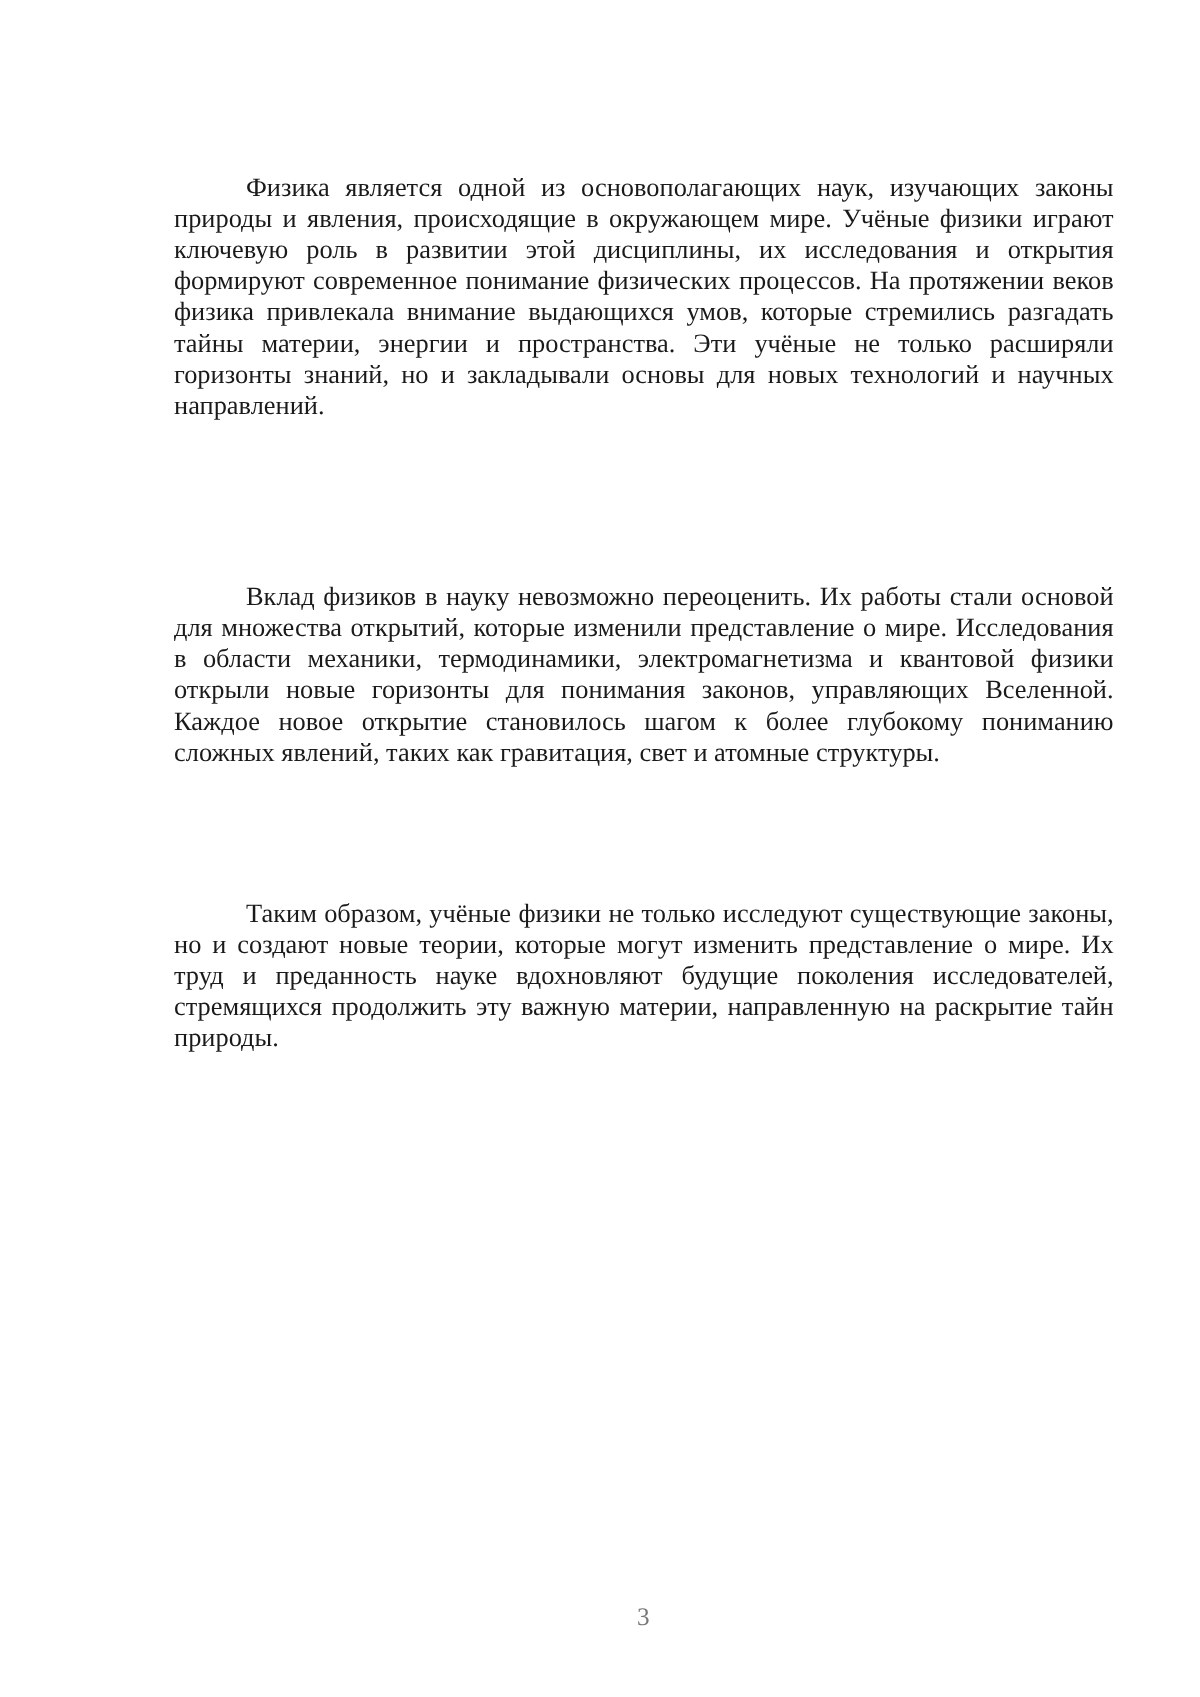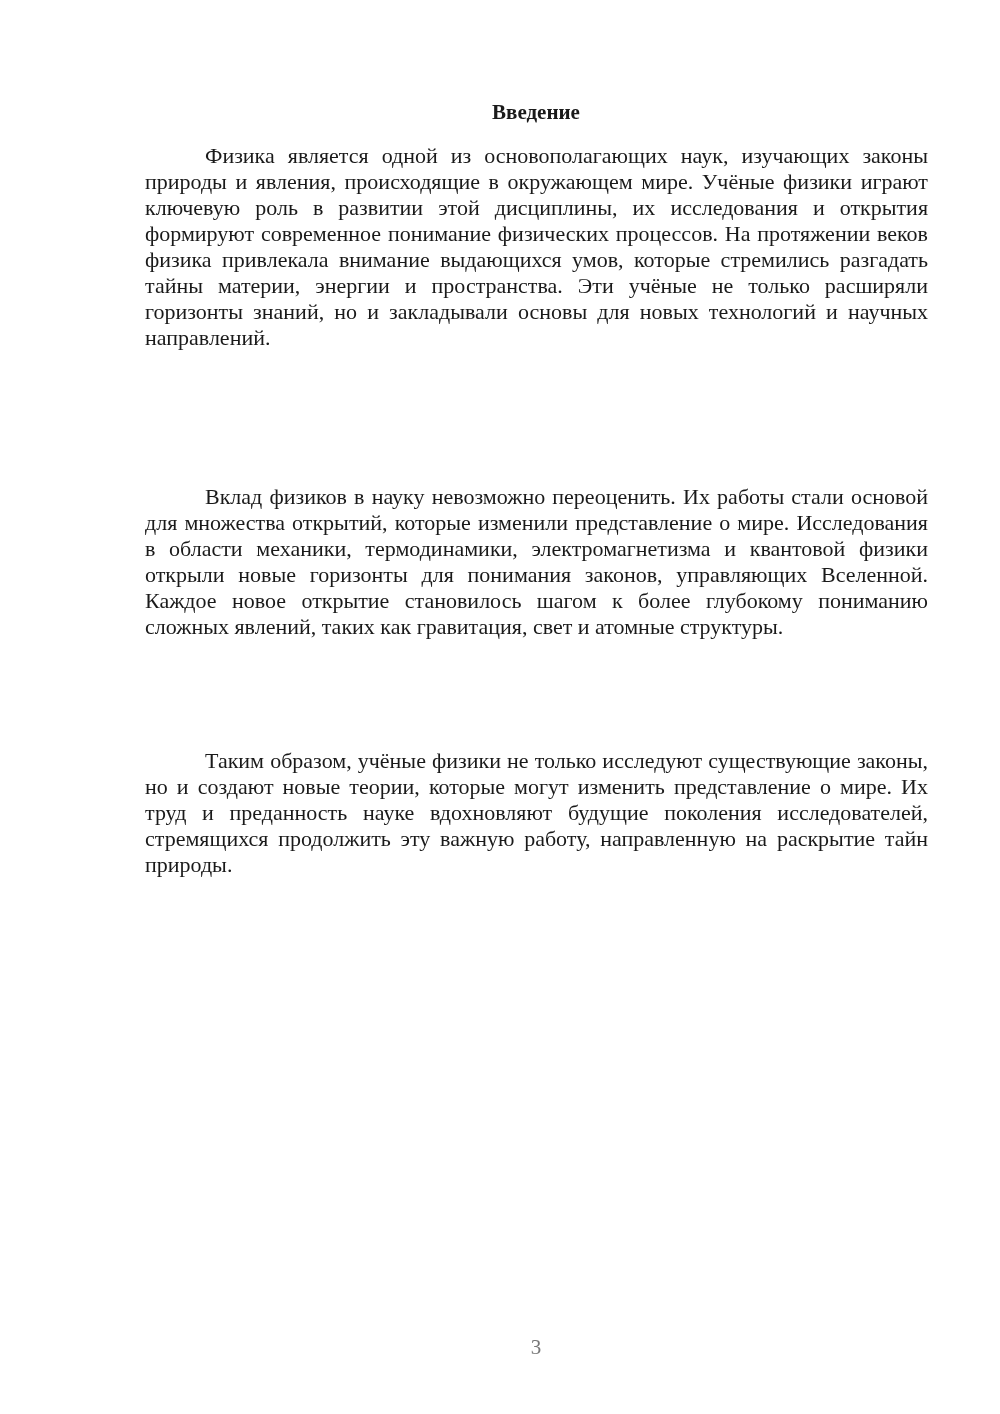--- a/index.html
+++ b/index.html
@@ -63,28 +63,27 @@
       text-align: center;
       font-size: 21px;
       color: #777777;
       line-height: 26px;
     }
   </style>
 </head>
 <body>
 
 <div class="page">
-  <h1 class="title">Введение</h1>
 
   <div class="body-text" id="p1">
     <p>Физика является одной из основополагающих наук, изучающих законы природы и явления, происходящие в окружающем мире. Учёные физики играют ключевую роль в развитии этой дисциплины, их исследования и открытия формируют современное понимание физических процессов. На протяжении веков физика привлекала внимание выдающихся умов, которые стремились разгадать тайны материи, энергии и пространства. Эти учёные не только расширяли горизонты знаний, но и закладывали основы для новых технологий и научных направлений.</p>
   </div>
 
   <div class="body-text" id="p2">
     <p>Вклад физиков в науку невозможно переоценить. Их работы стали основой для множества открытий, которые изменили представление о мире. Исследования в области механики, термодинамики, электромагнетизма и квантовой физики открыли новые горизонты для понимания законов, управляющих Вселенной. Каждое новое открытие становилось шагом к более глубокому пониманию сложных явлений, таких как гравитация, свет и атомные структуры.</p>
   </div>
 
   <div class="body-text" id="p3">
-    <p>Таким образом, учёные физики не только исследуют существующие законы, но и создают новые теории, которые могут изменить представление о мире. Их труд и преданность науке вдохновляют будущие поколения исследователей, стремящихся продолжить эту важную работу, направленную на раскрытие тайн природы.</p>
+    <p>Таким образом, учёные физики не только исследуют существующие законы, но и создают новые теории, которые могут изменить представление о мире. Их труд и преданность науке вдохновляют будущие поколения исследователей, стремящихся продолжить эту важную материи, направленную на раскрытие тайн природы.</p>
   </div>
 
   <div class="page-number">3</div>
 </div>
 
 </body></html>

